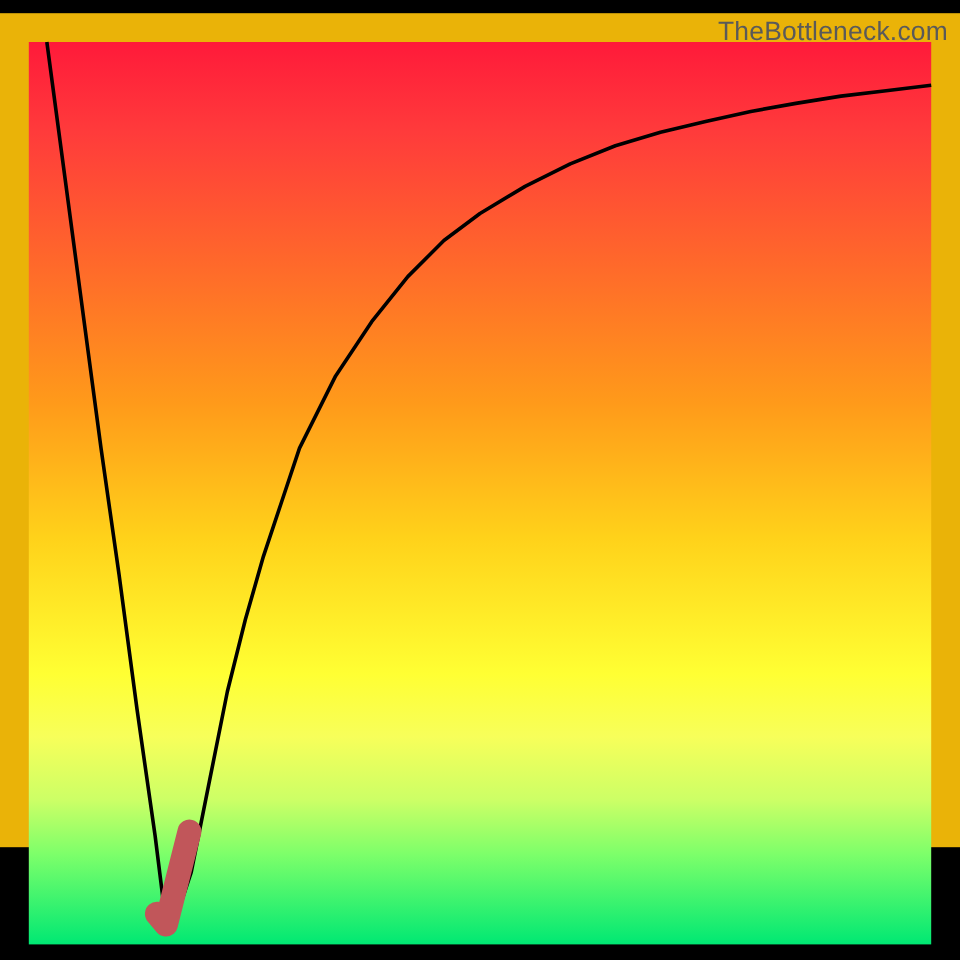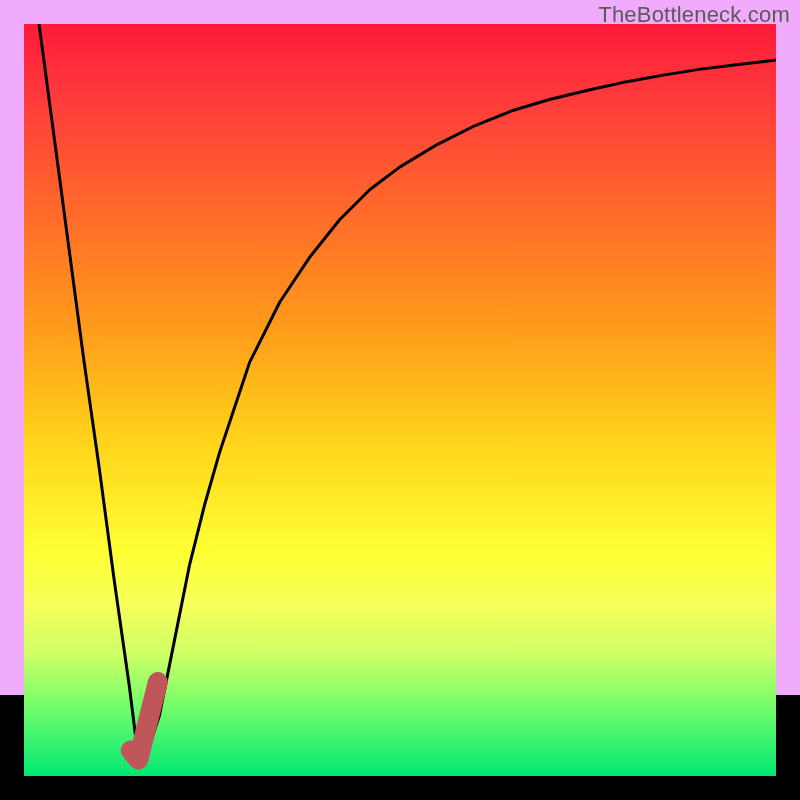--- a/index.html
+++ b/index.html
@@ -7,24 +7,24 @@
     padding: 0;
     width: 800px;
     height: 800px;
     background: #000;
     overflow: hidden;
     font-family: Arial, Helvetica, sans-serif;
   }
   .frame {
     position: absolute;
     left: 0;
-    top: 0;
+    top: 11px;
     width: 800px;
     height: 695px;
-    background: #f0abfc;
+    background: #eab308;
   }
   .plot {
     position: absolute;
     left: 24px;
     top: 24px;
     width: 752px;
     height: 752px;
     background: linear-gradient(to bottom,
       #ff1a3a 0%,
       #ff3b3b 10%,

